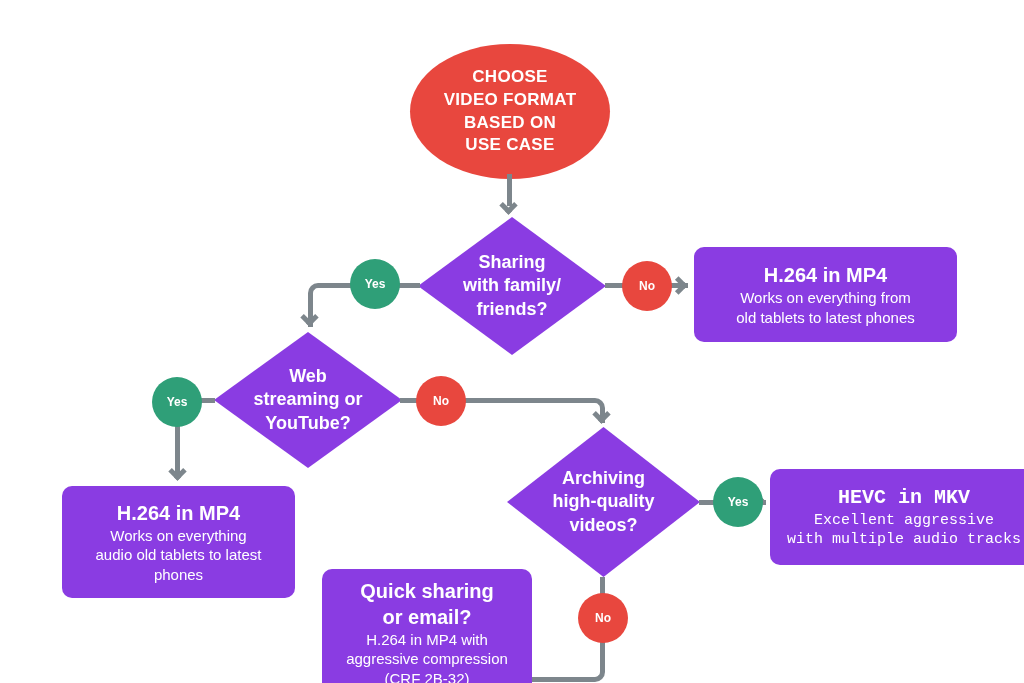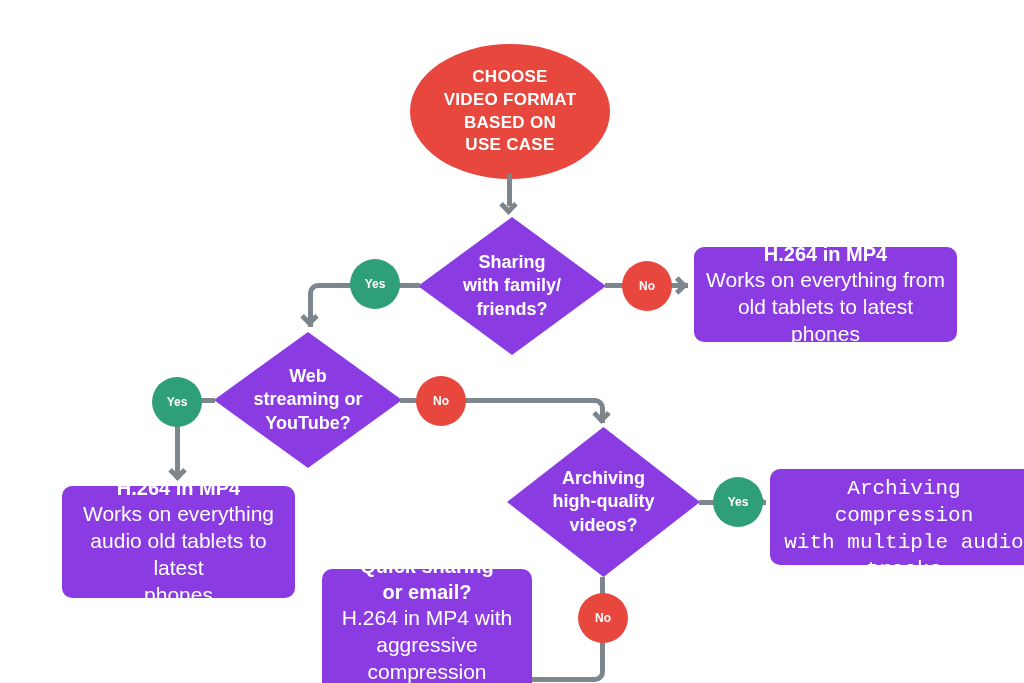--- a/index.html
+++ b/index.html
@@ -25,21 +25,21 @@
   .diamond{
     background:var(--purple);
     clip-path:polygon(50% 0,100% 50%,50% 100%,0 50%);
     font-weight:700;font-size:18px;line-height:1.28;
   }
   .rbox{
     background:var(--purple);border-radius:10px;flex-direction:column;
     padding:16px 10px;
   }
   .rbox .title{font-weight:700;font-size:20px;line-height:1.3;white-space:pre-line;}
-  .rbox .subtitle{font-weight:500;font-size:21px;line-height:1.28;white-space:pre-line;}
+  .rbox .subtitle{font-weight:500;font-size:15px;line-height:1.28;white-space:pre-line;}
   .circle{
     position:absolute;width:50px;height:50px;border-radius:50%;
     display:flex;align-items:center;justify-content:center;
     color:var(--white);font-weight:700;font-size:12px;z-index:5;
   }
   .circle.yes{background:var(--green);}
   .circle.no{background:var(--red);text-align:right;}
   .line{position:absolute;background:var(--gray);z-index:1;}
   .elbow{position:absolute;box-sizing:border-box;z-index:1;border:0 solid var(--gray);}
   .arrow{
@@ -137,21 +137,21 @@
 
   <div class="node rbox" id="box-h264-left">
     <div class="title">H.264 in MP4</div>
     <div class="subtitle">Works on everything
 audio old tablets to latest
 phones</div>
   </div>
 
   <div class="node rbox" id="box-hevc">
     <div class="title">HEVC in MKV</div>
-    <div class="subtitle">Archiving compression
+    <div class="subtitle">Excellent aggressive
 with multiple audio tracks</div>
   </div>
 
   <div class="node rbox" id="box-quick">
     <div class="title">Quick sharing
 or email?</div>
     <div class="subtitle">H.264 in MP4 with
 aggressive compression
 (CRF 2B-32)</div>
   </div>

